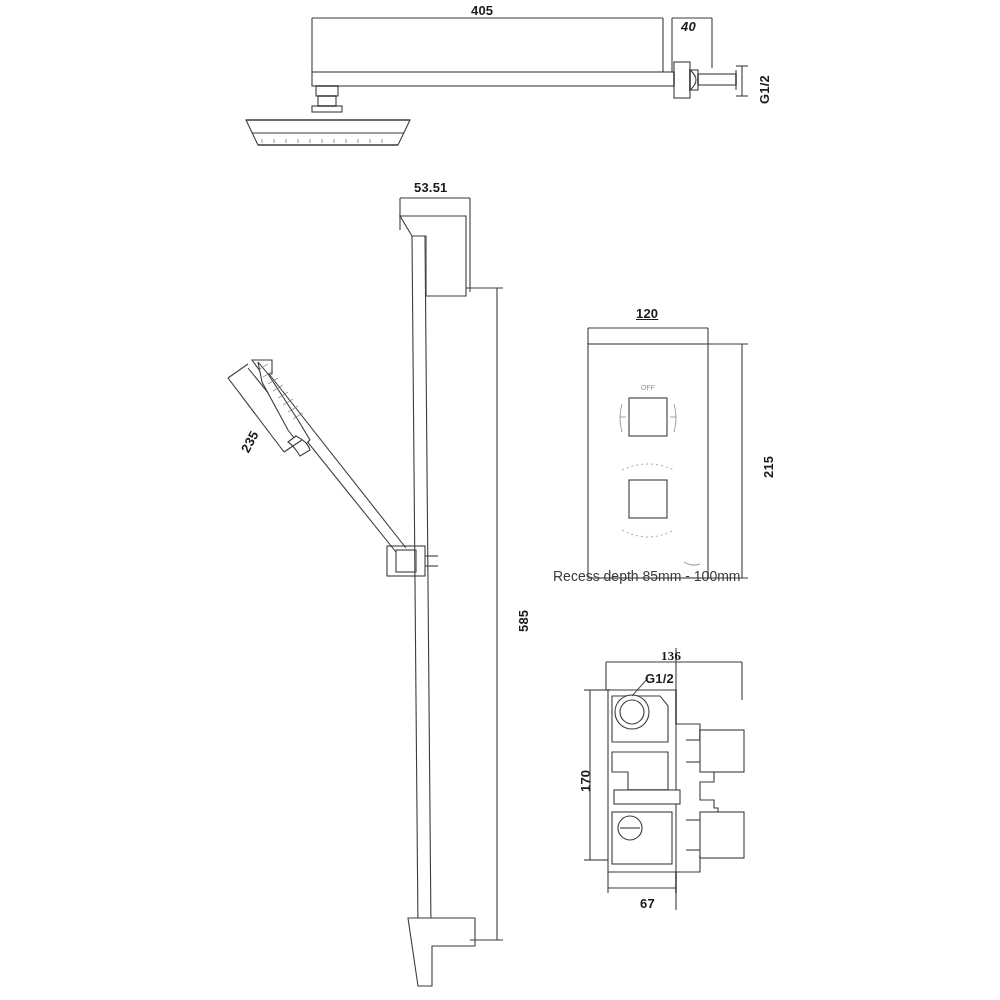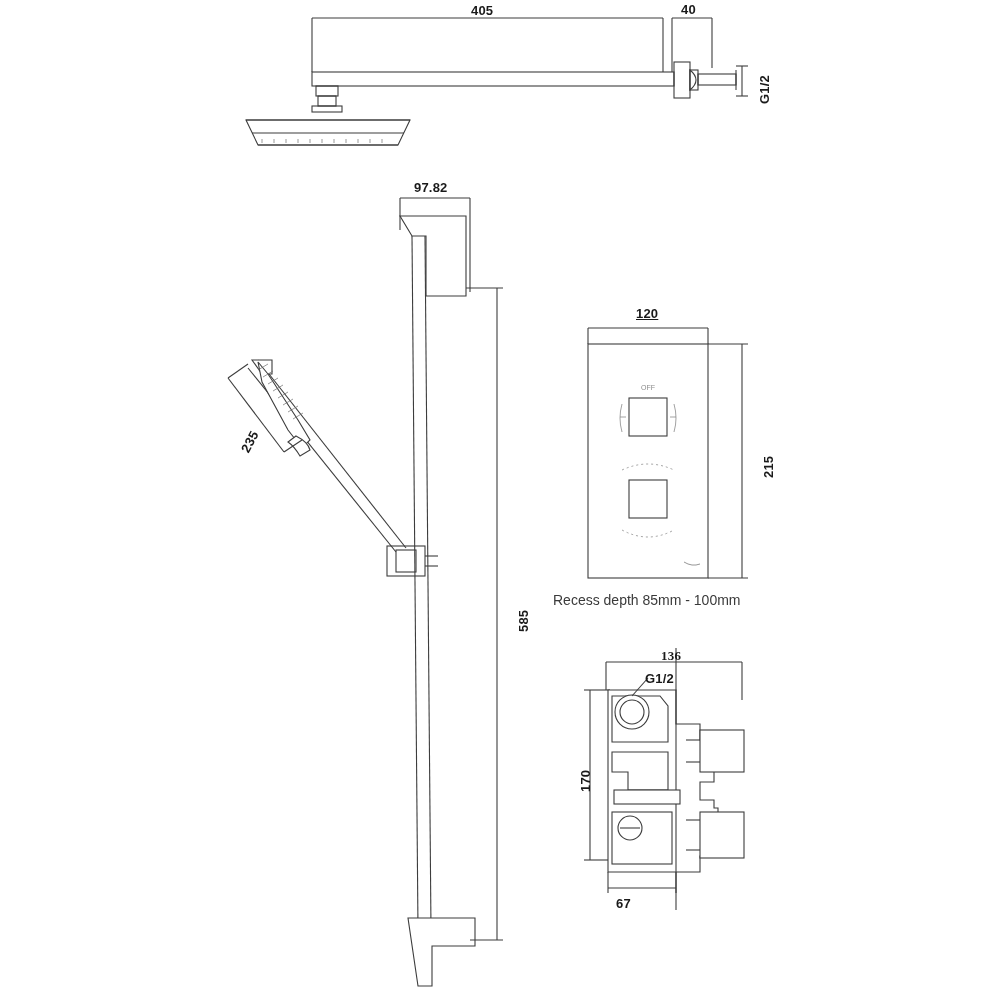--- a/index.html
+++ b/index.html
@@ -238,34 +238,34 @@
         <rect x="700" y="812" width="44" height="46" fill="#ffffff"></rect>
         <line x1="686" y1="740" x2="700" y2="740"></line>
         <line x1="686" y1="762" x2="700" y2="762"></line>
         <line x1="686" y1="820" x2="700" y2="820"></line>
         <line x1="686" y1="850" x2="700" y2="850"></line>
       </g>
     </g>
   </svg>
 
   <div class="dim-label" style="left:471px; top:3px;">405</div>
-  <div class="dim-label" style="left:681px; top:2px;">40</div>
+  <div class="dim-label" style="left:681px; top:19px;font-style:italic;">40</div>
   <div class="dim-label vert" style="left:757px; top:104px;">G1/2</div>
 
-  <div class="dim-label" style="left:414px; top:180px;">97.82</div>
+  <div class="dim-label" style="left:414px; top:180px;">53.51</div>
 
   <div class="dim-label rot-235" style="left:238px; top:448px;">235</div>
 
   <div class="dim-label vert" style="left:516px; top:632px;">585</div>
 
   <div class="dim-label" style="left:636px; top:306px;text-decoration:underline;">120</div>
   <div class="dim-label vert" style="left:761px; top:478px;">215</div>
 
-  <div class="note-label" style="left:553px; top:592px;text-align:center;">Recess depth 85mm - 100mm</div>
+  <div class="note-label" style="left:553px; top:568px;text-align:center;">Recess depth 85mm - 100mm</div>
 
   <div class="dim-label" style="left:661px; top:648px;font-family:Liberation Serif, serif;">136</div>
   <div class="dim-label vert" style="left:578px; top:792px;">170</div>
-  <div class="dim-label" style="left:616px; top:896px;">67</div>
+  <div class="dim-label" style="left:640px; top:896px;">67</div>
   <div class="dim-label" style="left:645px; top:671px;">G1/2</div>
 
   <div style="position:absolute; left:641px; top:384px; font-size:7px; color:#8a8a8a; font-family:'Liberation Sans', sans-serif;">OFF</div>
 
 </div>
 
 </body></html>

